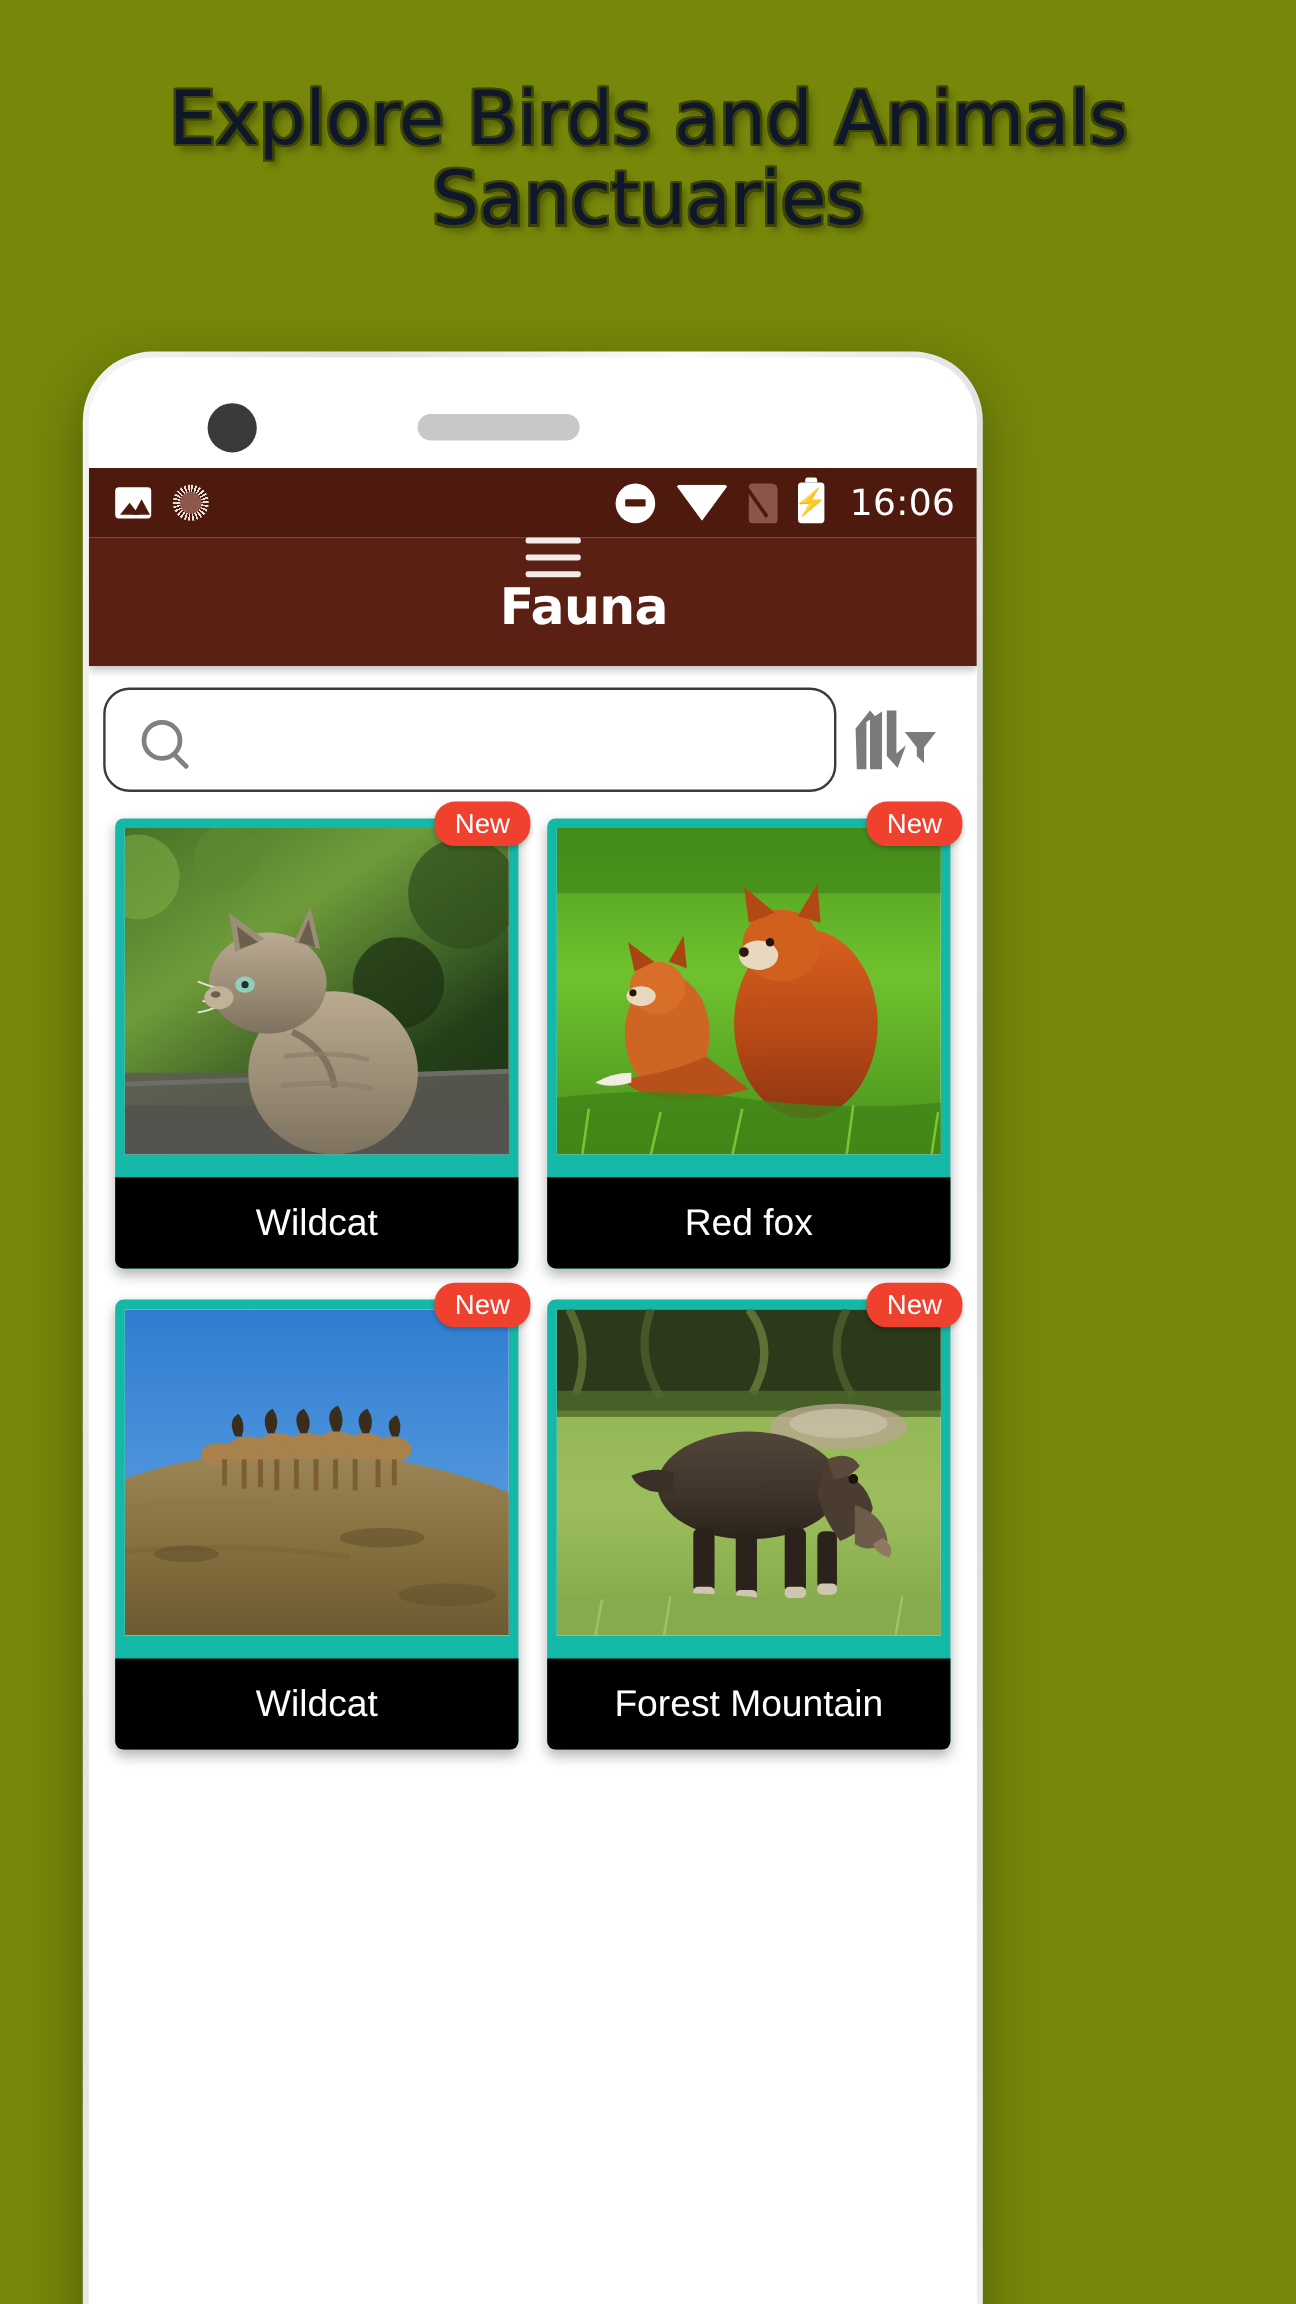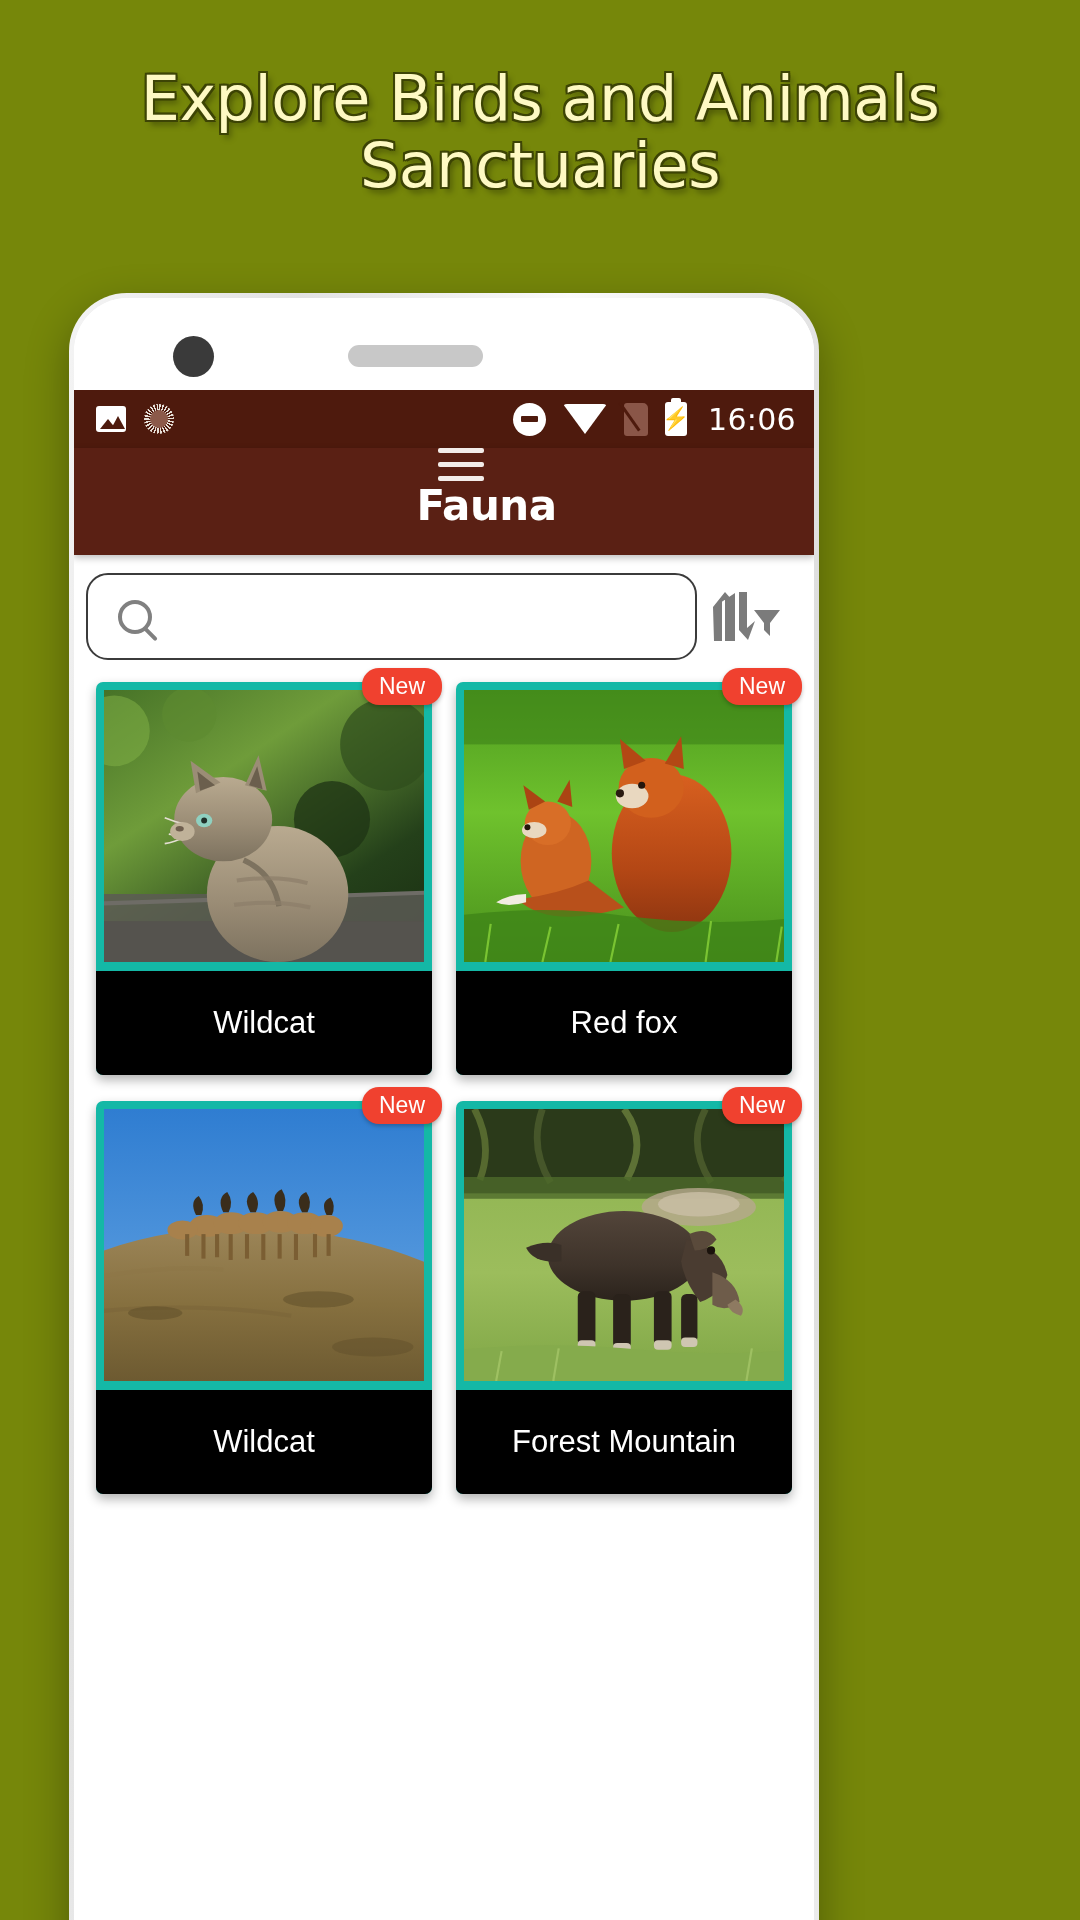--- a/index.html
+++ b/index.html
@@ -19,21 +19,21 @@
   
   #promo-heading {
     position: absolute;
     top: 66px;
     left: 0;
     width: 1080px;
     text-align: center;
     font-size: 62px;
     line-height: 1.08;
     font-weight: 400;
-    color: #fef9c3;
+    color: #0f172a;
     letter-spacing: -0.5px;
     text-shadow:
        2px 0 0 #3d4405, -2px 0 0 #3d4405,
        0 2px 0 #3d4405, 0 -2px 0 #3d4405,
        2px 2px 0 #3d4405, -2px -2px 0 #3d4405,
        2px -2px 0 #3d4405, -2px 2px 0 #3d4405,
        4px 5px 6px rgba(0,0,0,0.35);
     font-family: "DejaVu Sans", sans-serif;
   }
   #promo-heading .line { display: block; }
@@ -248,25 +248,25 @@
     border-radius:17px;
     z-index:4;
     line-height:1.1;
     box-shadow:0 2px 4px rgba(0,0,0,0.25);
   }
   .card-label{
     background:#000;
     color:#fff;
     text-align:center;
     font-size:31px;
-    height:104px;
+    height:76px;
     display:flex;
     align-items:center;
     justify-content:center;
-    margin:9px -8px 0 -8px;
+    margin:19px -8px 0 -8px;
     border-radius:0 0 7px 7px;
   }
 </style>
 </head>
 <body>
 
 <div id="promo-heading">
   <span class="line">Explore Birds and Animals</span>
   <span class="line">Sanctuaries</span>
 </div>

